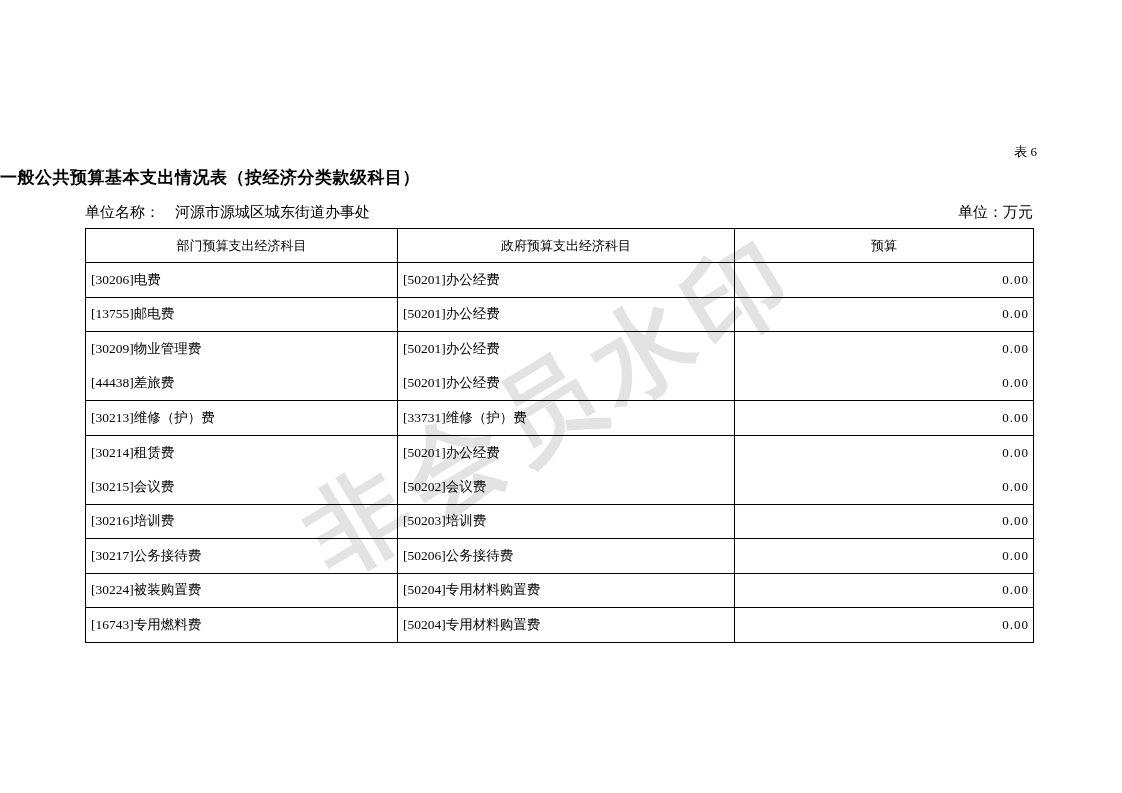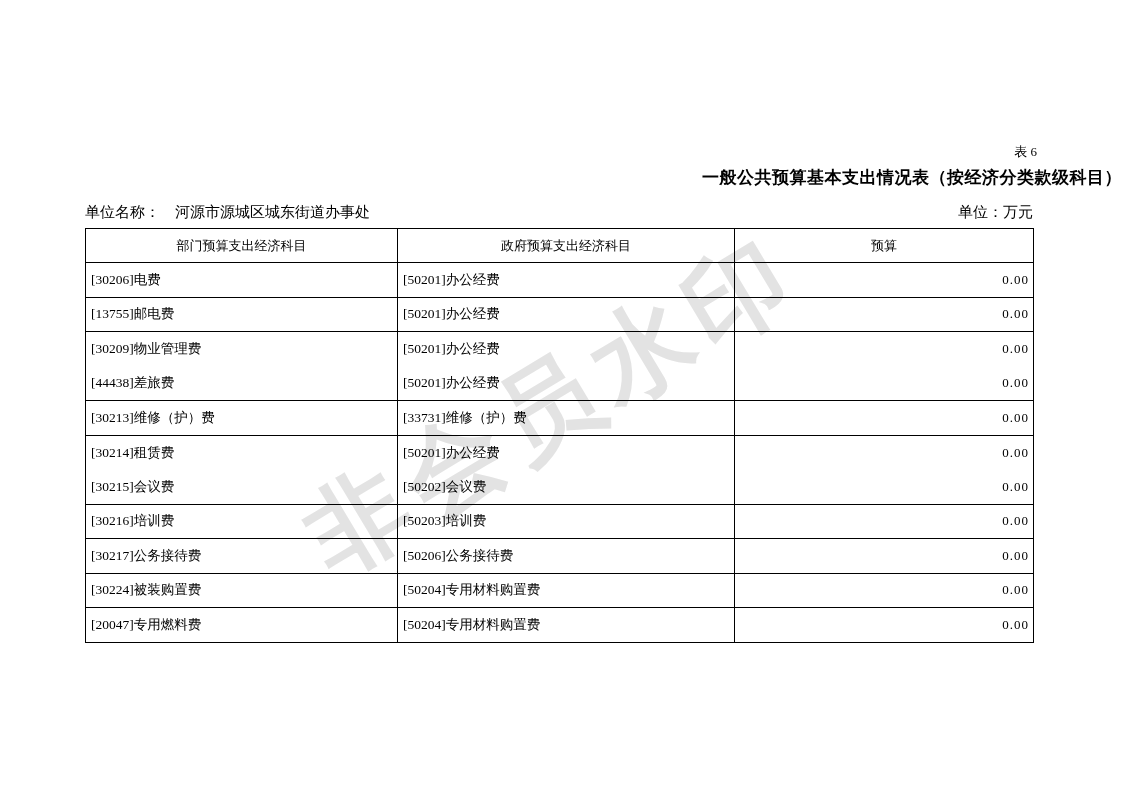--- a/index.html
+++ b/index.html
@@ -37,21 +37,21 @@
 
   .table-label {
     position: absolute;
     top: 127px; right: 85px;
     font-size: 13px;
   }
   .title {
     position: absolute;
     top: 150px; left: 0;
     width: 100%;
-    text-align: right;
+    text-align: left;
     font-size: 17px;
     line-height: 24px;
     font-weight: bold;
     font-family: Liberation Serif, serif;
     letter-spacing: 0.5px;
   }
   .meta-row {
     position: absolute;
     top: 187px; left: 85px;
     width: 948px;
@@ -182,21 +182,21 @@
     <td class="c3">0.00</td>
   </tr>
 
   <tr class="data-row">
     <td class="c1">[30224]被装购置费</td>
     <td class="c2">[50204]专用材料购置费</td>
     <td class="c3">0.00</td>
   </tr>
 
   <tr class="data-row">
-    <td class="c1">[20047]专用燃料费</td>
+    <td class="c1">[16743]专用燃料费</td>
     <td class="c2">[50204]专用材料购置费</td>
     <td class="c3">0.00</td>
   </tr>
 </tbody>
     </table>
 
   </div>
 </div>
 
 </body></html>

